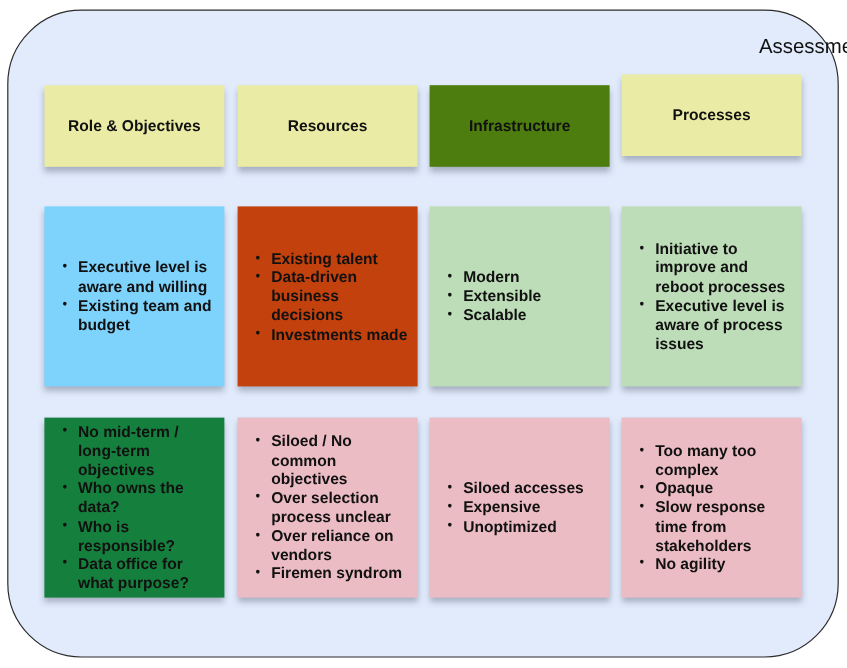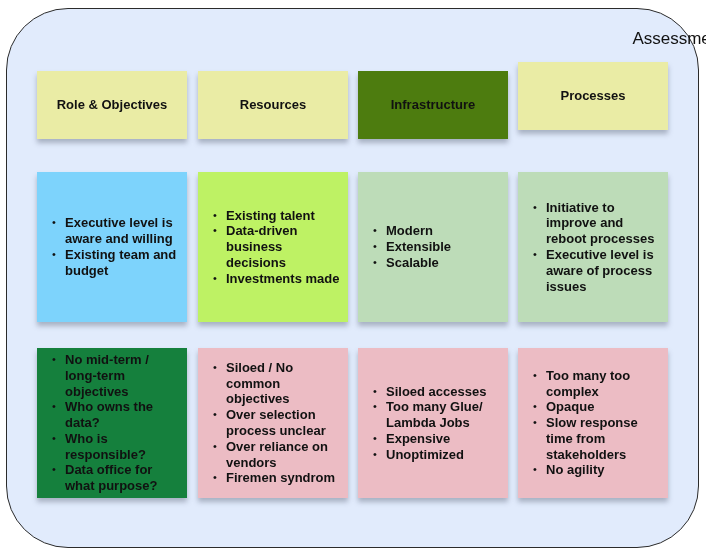--- a/index.html
+++ b/index.html
@@ -95,21 +95,21 @@
     <li>No mid-term / long-term objectives</li>
     <li>Who owns the data?</li>
     <li>Who is responsible?</li>
     <li>Data office for what purpose?</li>
   </ul>
 </div>
 
 <div class="sticky header" style="left:198px; top:71px; background:#eaeca5;">
   <span>Resources</span>
 </div>
-<div class="sticky strength" style="left:198px; top:172px; background:#bef264;">
+<div class="sticky strength" style="left:198px; top:172px; background:#c2410c;">
   <ul>
     <li>Existing talent</li>
     <li>Data-driven business decisions</li>
     <li>Investments made</li>
   </ul>
 </div>
 <div class="sticky weakness" style="left:198px; top:348px; background:#ecbcc4;">
   <ul>
     <li>Siloed / No common objectives</li>
     <li>Over selection process unclear</li>
@@ -124,21 +124,20 @@
 <div class="sticky strength" style="left:358px; top:172px; background:#bddcb8;">
   <ul>
     <li>Modern</li>
     <li>Extensible</li>
     <li>Scalable</li>
   </ul>
 </div>
 <div class="sticky weakness" style="left:358px; top:348px; background:#ecbcc4;">
   <ul>
     <li>Siloed accesses</li>
-    <li>Too many Glue/ Lambda Jobs</li>
     <li>Expensive</li>
     <li>Unoptimized</li>
   </ul>
 </div>
 
 <div class="sticky header" style="left:518px; top:62px; background:#eaeca5;">
   <span>Processes</span>
 </div>
 <div class="sticky strength" style="left:518px; top:172px; background:#bddcb8;justify-content:center;">
   <ul>

